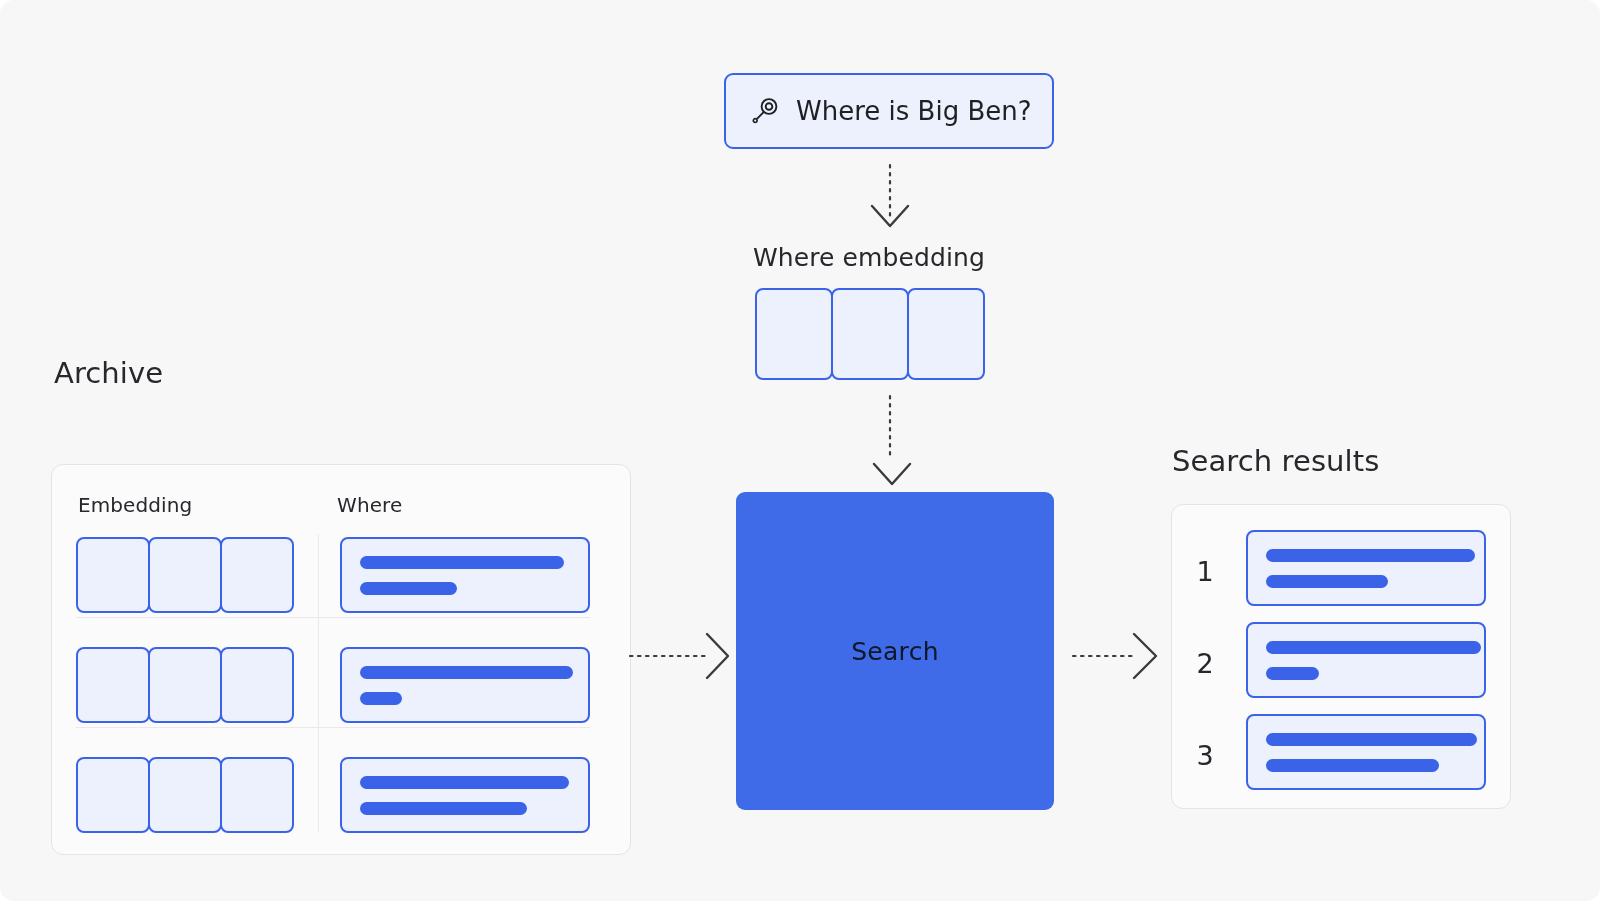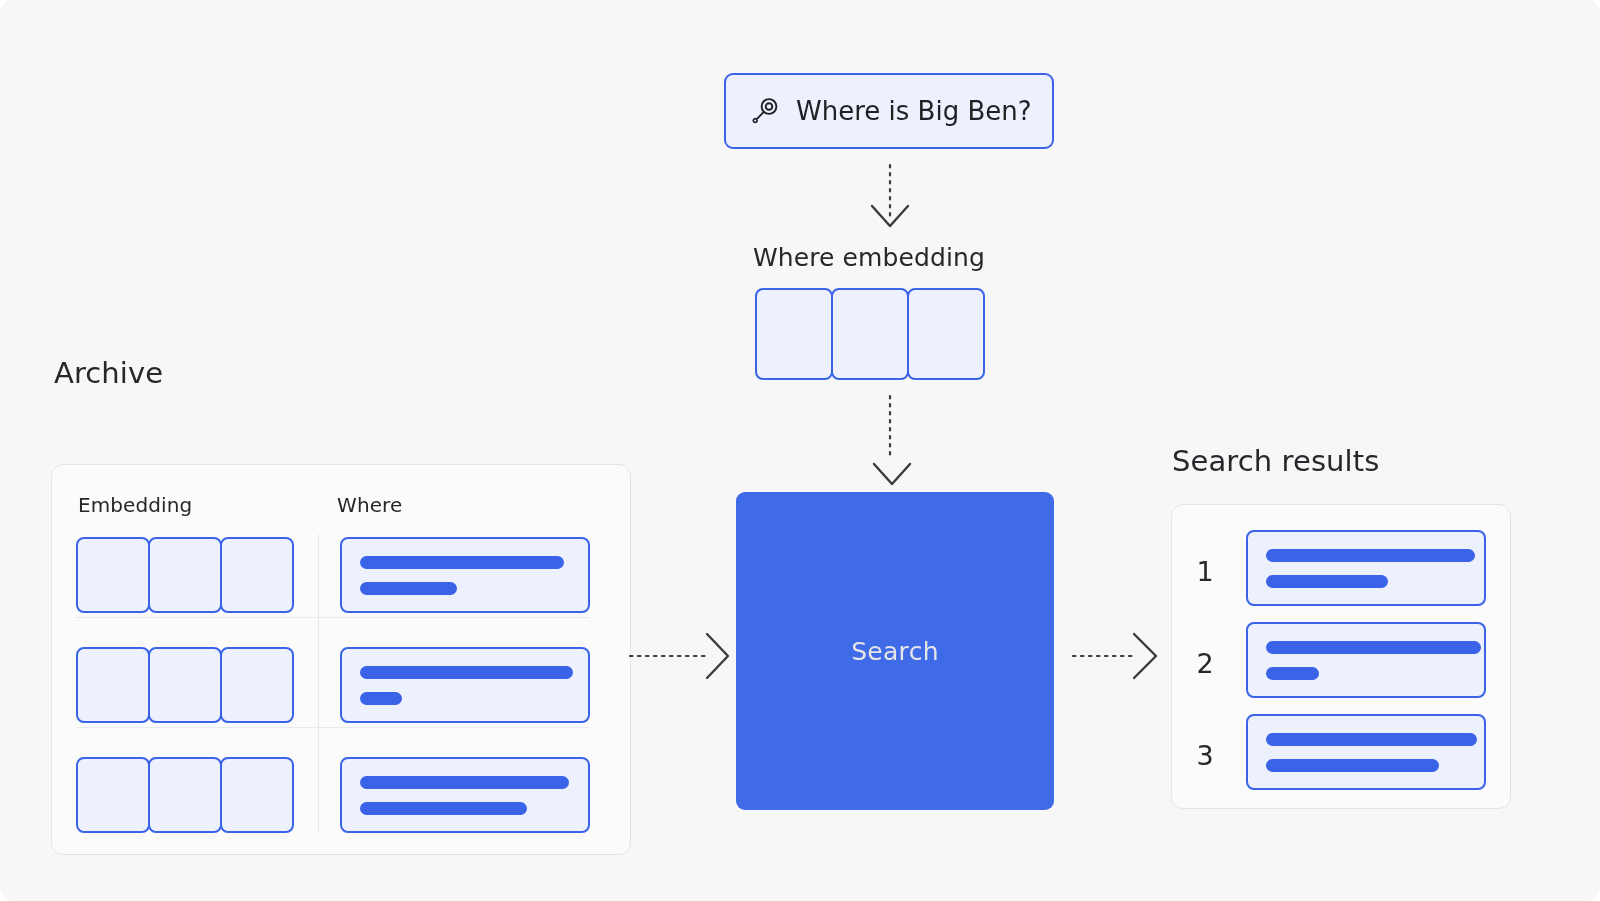--- a/index.html
+++ b/index.html
@@ -129,21 +129,21 @@
     top: 492px;
     width: 318px;
     height: 318px;
     background: #3f6ae8;
     border-radius: 9px;
     display: flex;
     align-items: center;
     justify-content: center;
   }
   #search-box .s-text {
-    color: #e5e5e5;
+    color: #0f172a;
     font-size: 25px;
     letter-spacing: .3px;
   }
 
   
   .res-num {
     position: absolute;
     font-size: 27px;
     color: #26282c;
     text-align: center;

